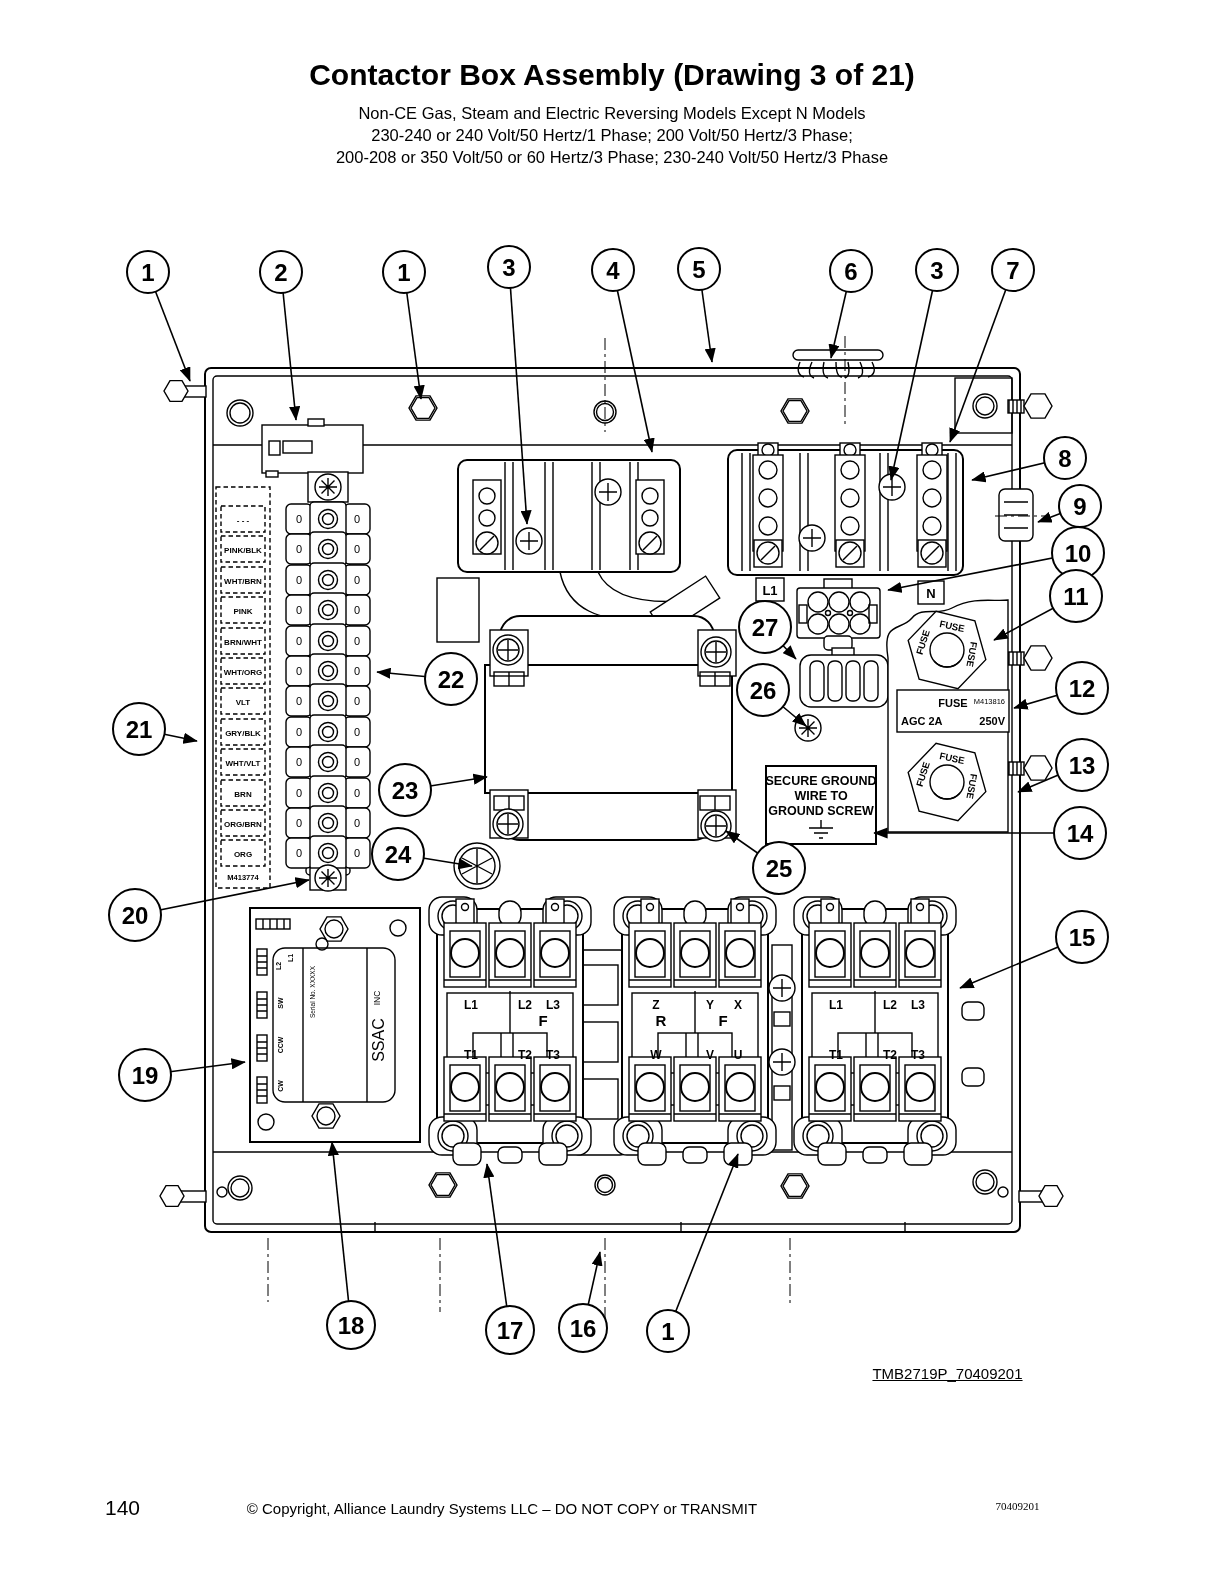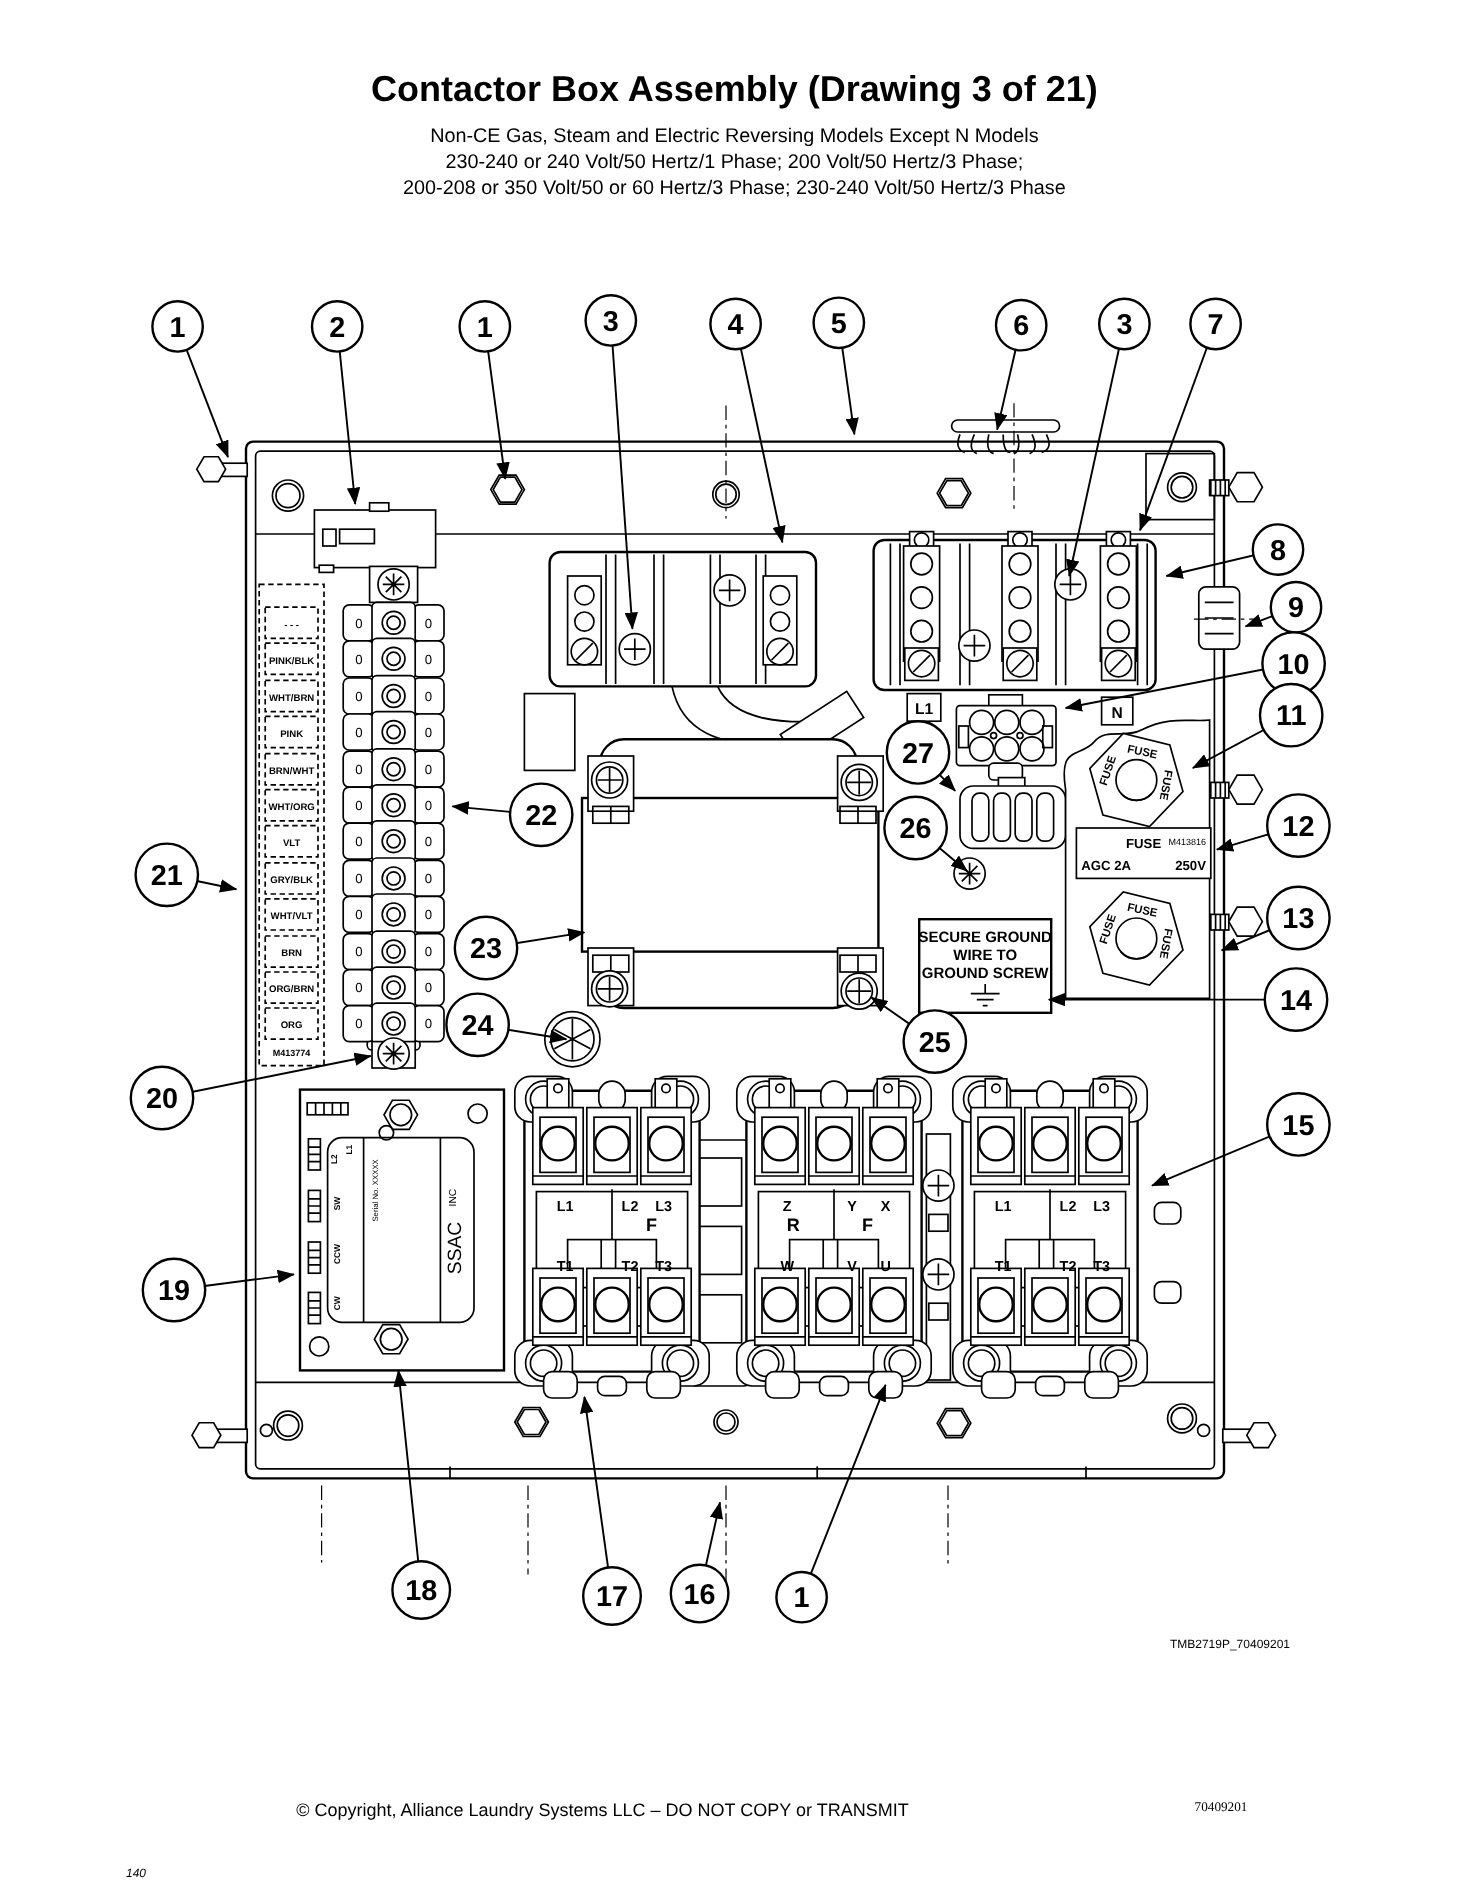--- a/index.html
+++ b/index.html
@@ -1,22 +1,22 @@
 <!DOCTYPE html>
 <html><head>
 <meta charset="utf-8">
 <style>
   html,body{margin:0;padding:0;background:#fff;}
   body{width:1224px;height:1584px;position:relative;font-family:"Liberation Sans",sans-serif;color:#000;overflow:hidden;}
   .hdr{position:absolute;left:0;width:1224px;text-align:center;}
   #title{top:58px;font-size:30px;font-weight:bold;}
   .sub{font-size:16.5px;}
   #sub0{top:104px;} #sub1{top:126px;} #sub2{top:148px;}
-  #ref{position:absolute;top:1365px;left:820px;width:255px;text-align:right;font-size:10px;}
-  #pgnum{position:absolute;top:1556px;left:105px;font-size:10px;font-style:italic;}
+  #ref{position:absolute;top:1365px;left:820px;width:255px;text-align:center;font-size:15px;text-decoration:underline;}
+  #pgnum{position:absolute;top:1496px;left:105px;font-size:21px;}
   #copy{position:absolute;top:1500px;left:0;width:1004px;text-align:center;font-size:15px;}
   #docnum{position:absolute;top:1500px;left:930px;width:175px;text-align:center;font-size:11px;font-family:Liberation Serif, serif;}
   svg{position:absolute;left:0;top:0;}
   svg text{font-family:"Liberation Sans",sans-serif;fill:#000;}
   .o{fill:#fff;stroke:#000;stroke-width:2;}
   .o1{fill:#fff;stroke:#000;stroke-width:1.4;}
   .n{fill:none;stroke:#000;stroke-width:2;}
   .n1{fill:none;stroke:#000;stroke-width:1.4;}
   .ld{fill:none;stroke:#000;stroke-width:1.6;}
   .dsh{fill:none;stroke:#000;stroke-width:1;stroke-dasharray:12 4 3 4;}

